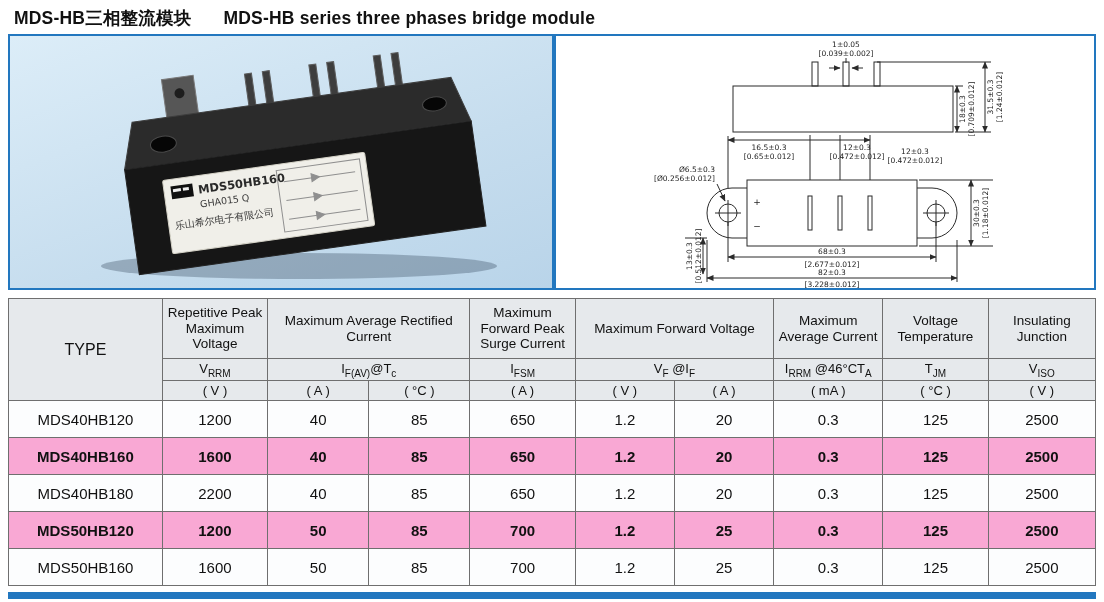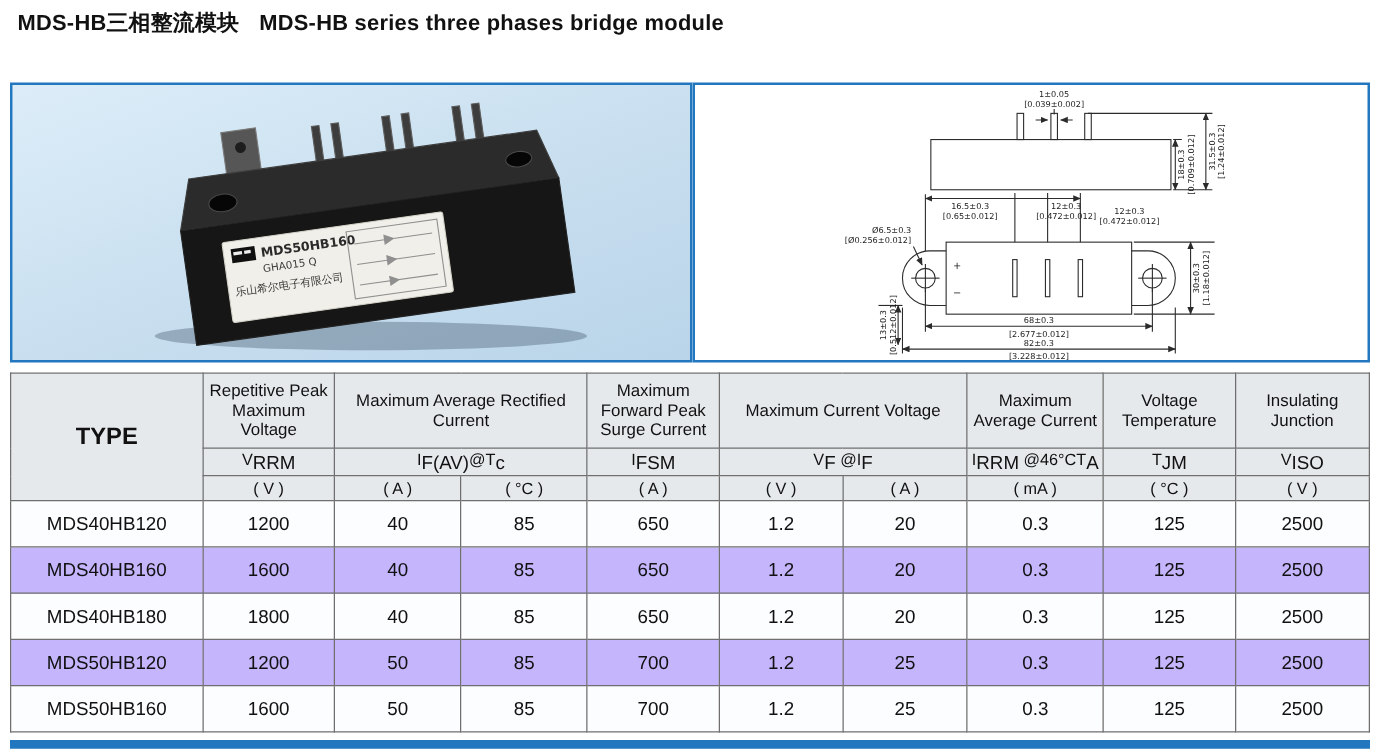--- a/index.html
+++ b/index.html
@@ -1,38 +1,38 @@
 <!DOCTYPE html>
 <html><head>
 <meta charset="utf-8">
 <style>
   html,body{margin:0;padding:0;}
   body{
     width:1104px;height:602px;background:#ffffff;overflow:hidden;
     font-family:"Liberation Sans",sans-serif;color:#111;
   }
   .title-bar{padding:6px 0 3px 14px;font-size:17.5px;font-weight:bold;letter-spacing:.2px;}
-  .title-en{margin-left:16px;}
+  .title-en{margin-left:32px;}
   .figure-row{display:flex;margin:1px 8px 0 8px;height:256px;}
-  .panel{border:2px solid #2277bf;box-sizing:border-box;margin-top:32px;}
+  .panel{border:2px solid #2277bf;box-sizing:border-box;}
   .panel-photo{width:546px;background:linear-gradient(160deg,#dcedf8 0%,#c6ddee 60%,#b9d4e9 100%);}
   .panel-drawing{flex:1;background:#ffffff;}
   .panel svg{display:block;width:100%;height:100%;}
 
   .table-wrap{margin:8px 8px 0 8px;}
   table{border-collapse:collapse;width:100%;table-layout:fixed;border:1.5px solid #4a4a4a;}
   td{border:1px solid #6f6f6f;text-align:center;vertical-align:middle;padding:0 2px;box-sizing:border-box;}
   .hdr{background:#e6e9ec;}
   .grp{font-size:13.5px;line-height:1.18;height:60px;}
-  .type-hd{font-size:19px;font-weight:bold;}
+  .type-hd{font-size:16px;}
   .sym{font-size:13px;height:22px;}
-  .sym sub{font-size:15px;}
+  .sym sub{font-size:10px;}
   .unit{font-size:13px;height:20px;}
   tbody td{font-size:15px;height:37px;background:#fcfdfe;}
-  tr.shaded td{background:#c4b5fd;}
+  tr.shaded td{background:#f9a8d4;font-weight:bold;}
   .bottom-strip{height:7px;background:#2277bf;margin:6px 8px 0 8px;}
   text{font-family:"DejaVu Sans",sans-serif;}
 </style>
 </head>
 <body>
 
 <div class="title-bar">
   <span>MDS-HB三相整流模块</span><span class="title-en">MDS-HB series three phases bridge module</span>
 </div>
 
@@ -182,21 +182,21 @@
         <col style="width:108px">
       <col style="width:104px">
         <col style="width:106px">
     </colgroup>
     <tbody>
       <tr>
         <td class="hdr type-hd" rowspan="3">TYPE</td>
         <td class="hdr grp">Repetitive Peak Maximum Voltage</td>
         <td class="hdr grp" colspan="2">Maximum Average Rectified Current</td>
         <td class="hdr grp">Maximum Forward Peak Surge Current</td>
-        <td class="hdr grp" colspan="2">Maximum Current Voltage</td>
+        <td class="hdr grp" colspan="2">Maximum Forward Voltage</td>
         <td class="hdr grp">Maximum Average Current</td>
         <td class="hdr grp">Voltage Temperature</td>
         <td class="hdr grp">Insulating Junction</td>
       </tr>
       <tr>
         <td class="hdr sym"><span>V</span><sub>RRM</sub></td>
         <td class="hdr sym" colspan="2"><span>I</span><sub>F(AV)</sub><span>@T</span><sub>c</sub></td>
         <td class="hdr sym"><span>I</span><sub>FSM</sub></td>
         <td class="hdr sym" colspan="2"><span>V</span><sub>F</sub><span> @I</span><sub>F</sub></td>
         <td class="hdr sym"><span>I</span><sub>RRM</sub><span> @46°CT</span><sub>A</sub></td>
@@ -234,21 +234,21 @@
         <td>85</td>
         <td>650</td>
         <td>1.2</td>
         <td>20</td>
         <td>0.3</td>
         <td>125</td>
         <td>2500</td>
       </tr>
       <tr>
         <td>MDS40HB180</td>
-        <td>1800</td>
+        <td>2200</td>
         <td>40</td>
         <td>85</td>
         <td>650</td>
         <td>1.2</td>
         <td>20</td>
         <td>0.3</td>
         <td>125</td>
         <td>2500</td>
       </tr>
       <tr class="shaded">

